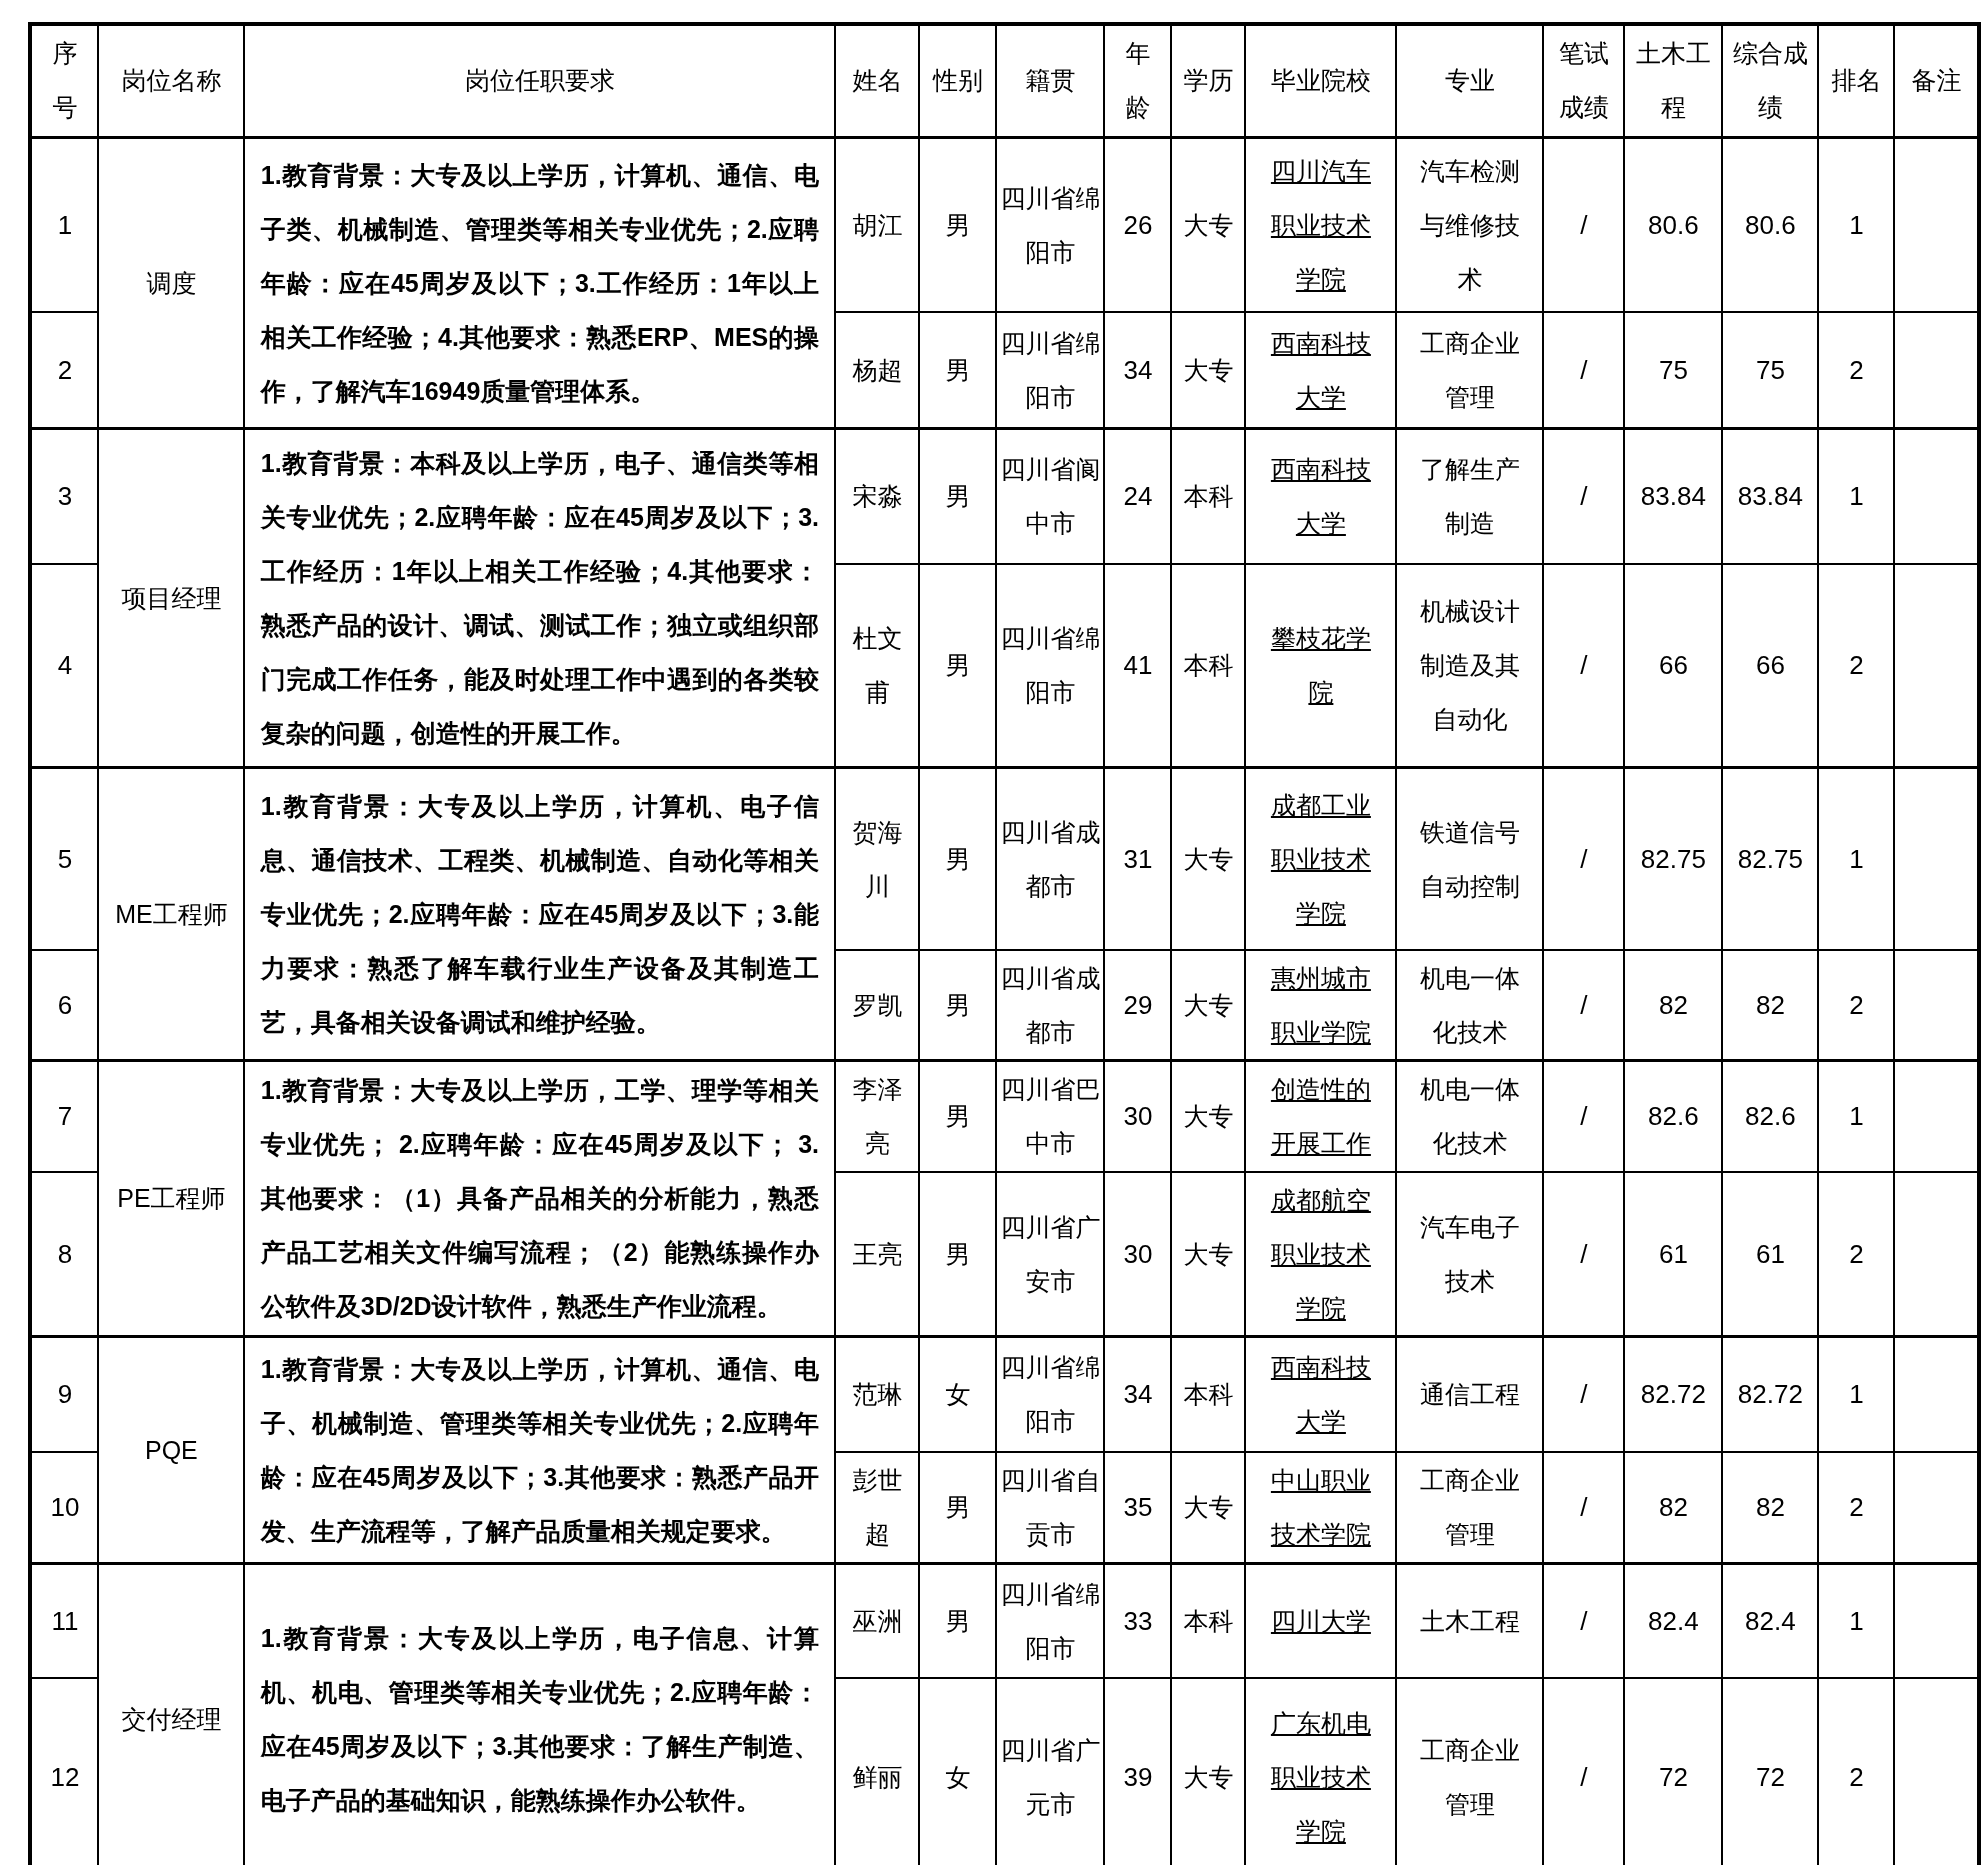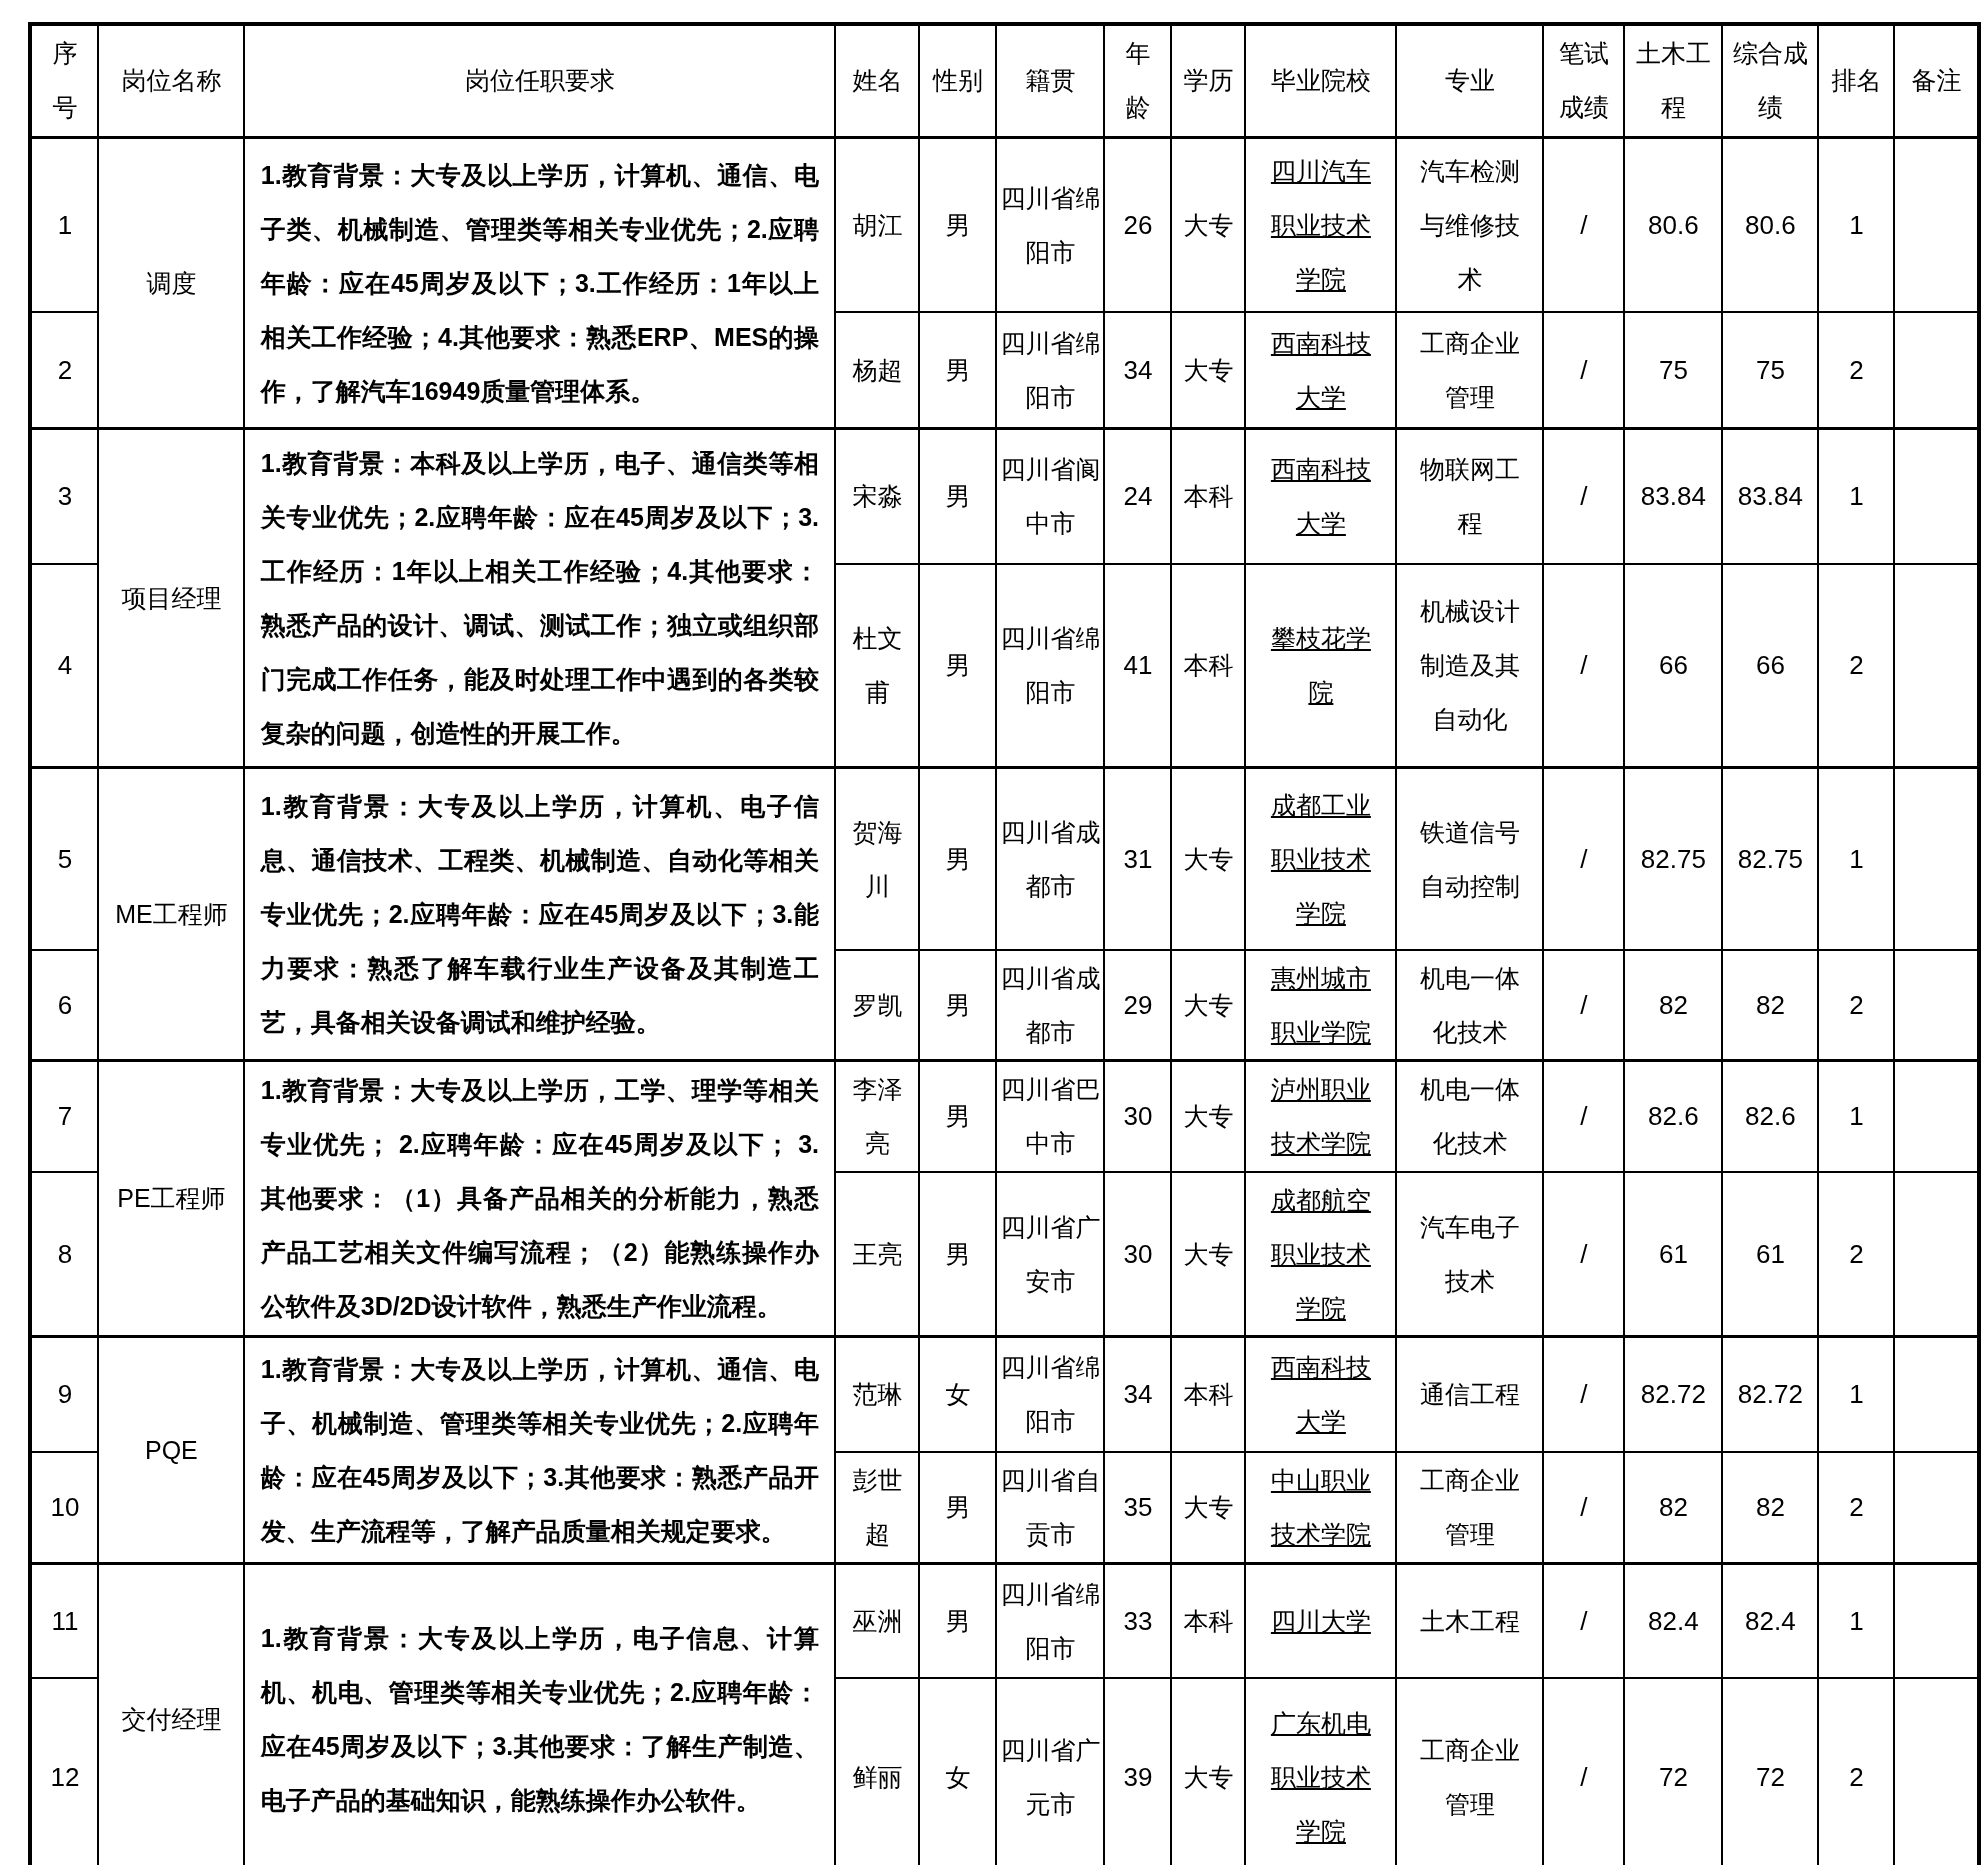--- a/index.html
+++ b/index.html
@@ -134,21 +134,21 @@
       <tr class="rh-3 pair-start">
         <td class="num">3</td>
         <td rowspan="2">项目经理</td>
         <td rowspan="2" class="c-req">1.教育背景：本科及以上学历，电子、通信类等相关专业优先；2.应聘年龄：应在45周岁及以下；3.工作经历：1年以上相关工作经验；4.其他要求：熟悉产品的设计、调试、测试工作；独立或组织部门完成工作任务，能及时处理工作中遇到的各类较复杂的问题，创造性的开展工作。</td>
         <td>宋淼</td>
         <td>男</td>
         <td class="c-hometown">四川省阆中市</td>
         <td class="num">24</td>
         <td>本科</td>
         <td class="c-school">西南科技大学</td>
-        <td class="c-major">物联网工程</td>
+        <td class="c-major">了解生产制造</td>
         <td class="num">/</td>
         <td class="num">83.84</td>
         <td class="num">83.84</td>
         <td class="num">1</td>
         <td></td>
       </tr>
       <tr class="rh-4">
         <td class="num">4</td>
         <td>杜文甫</td>
         <td>男</td>
@@ -199,21 +199,21 @@
 
       <tr class="rh-7 pair-start">
         <td class="num">7</td>
         <td rowspan="2">PE工程师</td>
         <td rowspan="2" class="c-req">1.教育背景：大专及以上学历，工学、理学等相关专业优先； 2.应聘年龄：应在45周岁及以下； 3.其他要求：（1）具备产品相关的分析能力，熟悉产品工艺相关文件编写流程；（2）能熟练操作办公软件及3D/2D设计软件，熟悉生产作业流程。</td>
         <td>李泽亮</td>
         <td>男</td>
         <td class="c-hometown">四川省巴中市</td>
         <td class="num">30</td>
         <td>大专</td>
-        <td class="c-school">泸州职业技术学院</td>
+        <td class="c-school">创造性的开展工作</td>
         <td class="c-major">机电一体化技术</td>
         <td class="num">/</td>
         <td class="num">82.6</td>
         <td class="num">82.6</td>
         <td class="num">1</td>
         <td></td>
       </tr>
       <tr class="rh-8">
         <td class="num">8</td>
         <td>王亮</td>

